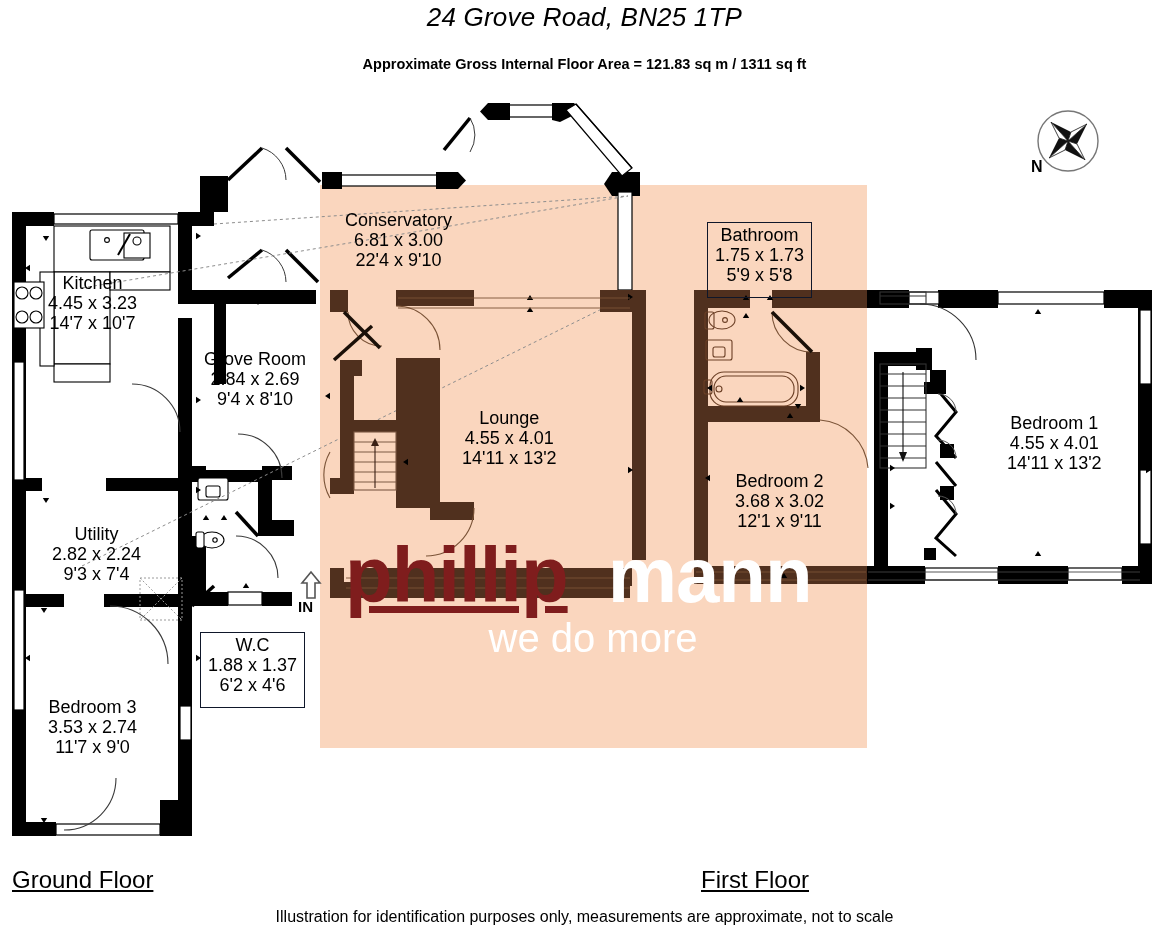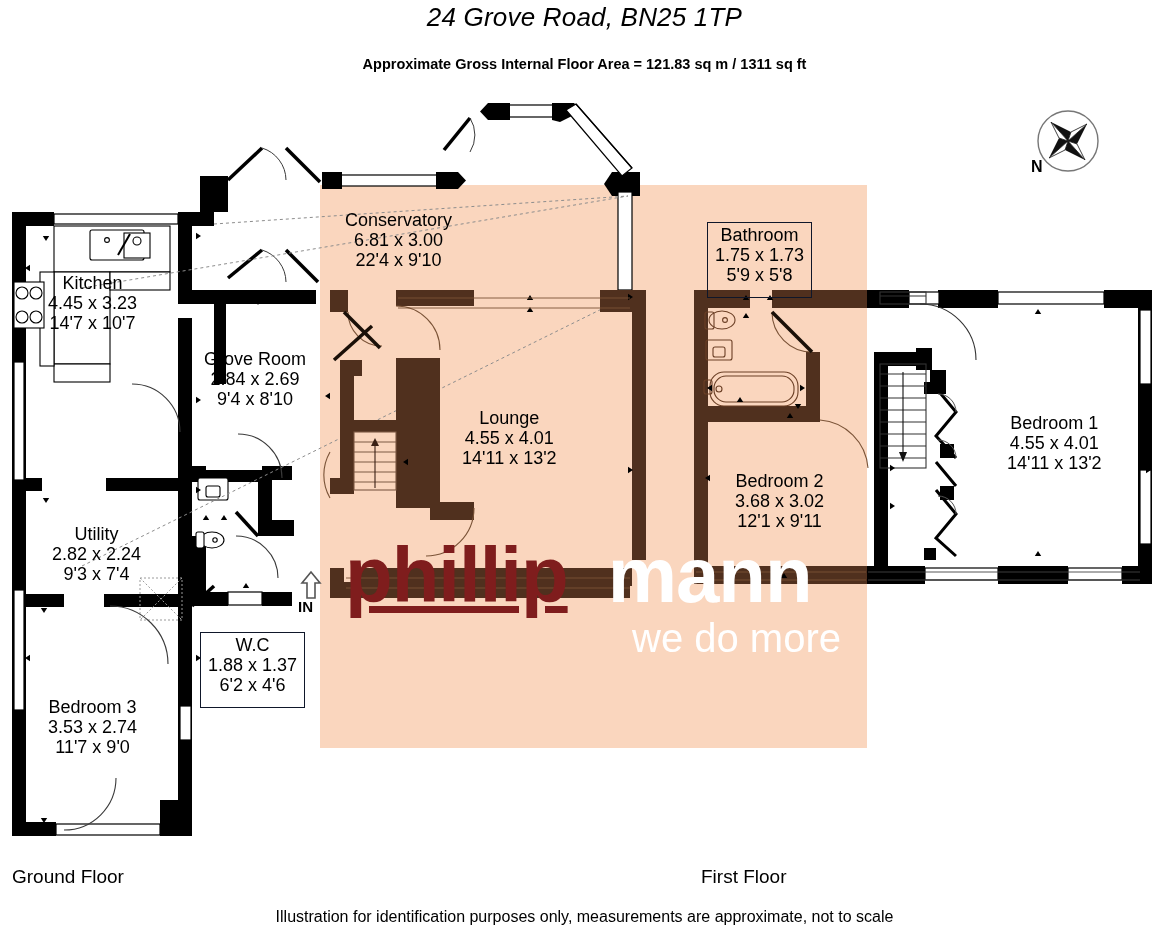--- a/index.html
+++ b/index.html
@@ -18,36 +18,36 @@
   #plan{position:absolute;left:0;top:0;width:1169px;height:944px;}
   #plan svg{position:absolute;left:0;top:0;}
 
   
   .rlabel{position:absolute;text-align:center;font-size:18px;line-height:20px;white-space:nowrap;}
   .rlabel .nm{display:block;}
   .rlabel .d1{display:block;}
   .rlabel .d2{display:block;}
   .boxed{border:1px solid #0f172a;padding:2px 7px 12px;background:transparent;}
 
-  .floorcap{position:absolute;font-size:19px;}
+  .floorcap{position:absolute;font-size:24px;text-decoration:underline;}
   #footer{position:absolute;left:0;right:0;top:908px;text-align:center;font-size:16px;}
 
   
   #compass{position:absolute;left:1035px;top:108px;width:66px;height:66px;}
   #compass-label{position:absolute;left:1031px;top:158px;font-size:16px;font-weight:bold;}
 
   
   #in-label{position:absolute;left:298px;top:598px;font-size:15px;font-weight:bold;}
 
   
   #wm{position:absolute;left:345px;top:536px;width:510px;pointer-events:none;}
   #wm .line1{font-size:78px;line-height:78px;font-weight:bold;letter-spacing:-1px;}
   #wm .p1{color:#7f1d1d;text-decoration:underline;}
   #wm .p2{color:#ffffff;margin-left:40px;}
-  #wm .line2{font-size:40px;line-height:44px;color:#ffffff;text-align:right;padding-right:14px;margin-top:2px;}
+  #wm .line2{font-size:40px;line-height:44px;color:#ffffff;text-align:center;padding-right:14px;margin-top:2px;}
 </style>
 </head>
 <body>
 
 <div class="hdr" id="title">24 Grove Road, BN25 1TP</div>
 <div class="hdr" id="subtitle">Approximate Gross Internal Floor Area = 121.83 sq m / 1311 sq ft</div>
 
 <div id="plan">
 <svg width="1169" height="944" xmlns="http://www.w3.org/2000/svg">
   <defs>

